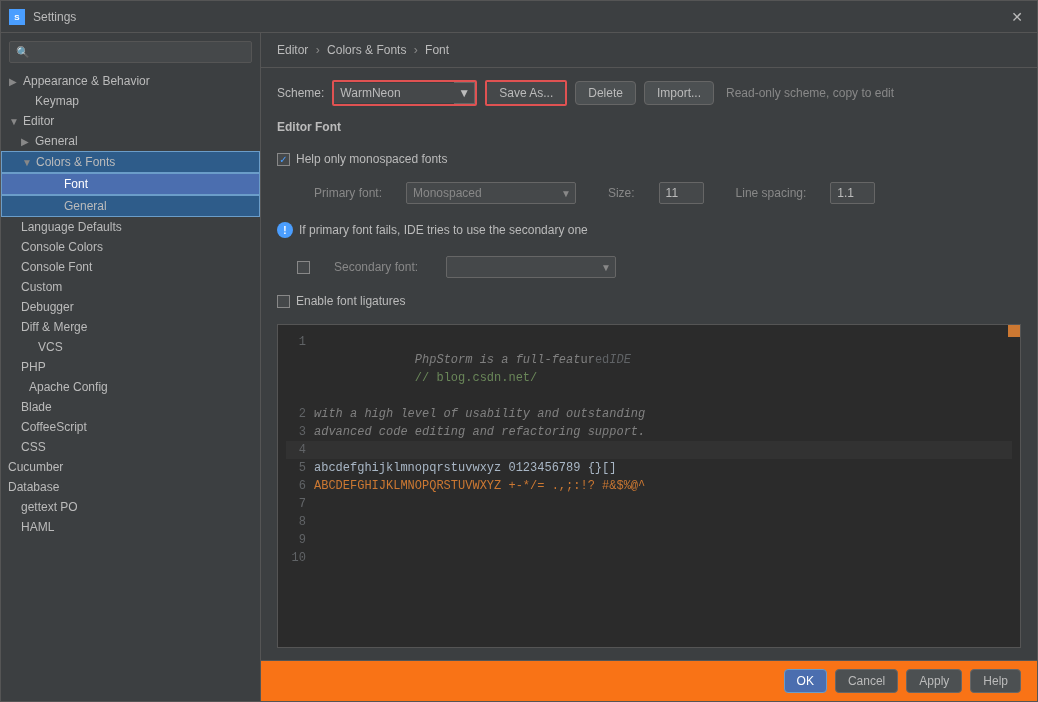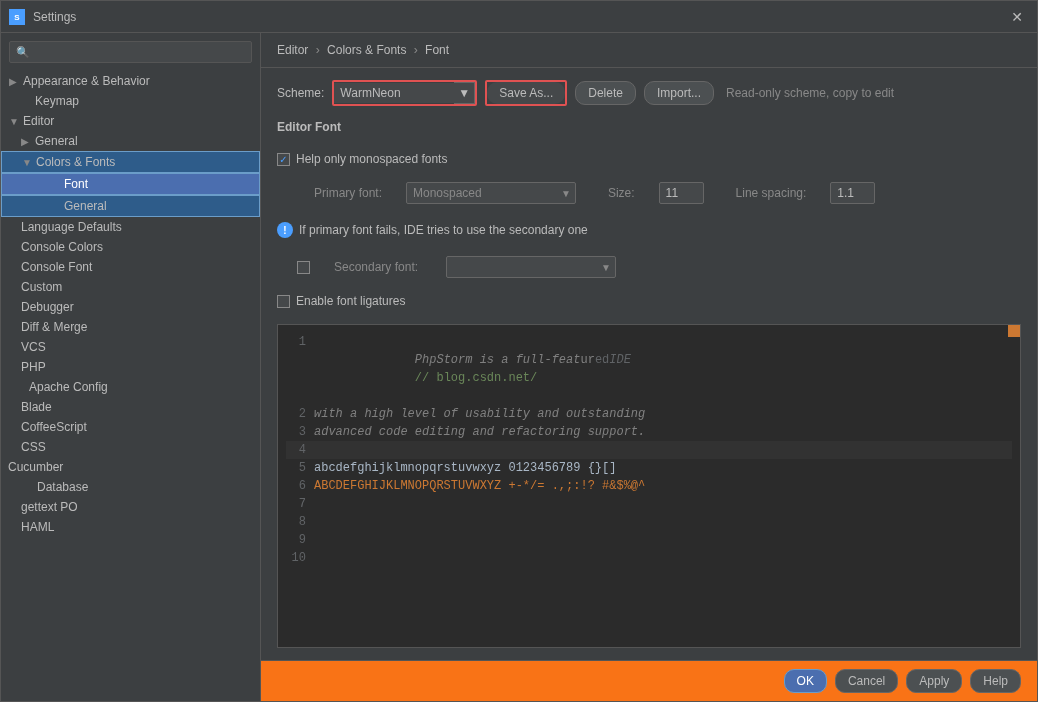--- a/index.html
+++ b/index.html
@@ -30,21 +30,21 @@
     .breadcrumb-sep { margin: 0 4px; color: #888; }
 
     .panel-content { flex: 1; padding: 12px 16px; overflow-y: auto; display: flex; flex-direction: column; gap: 10px; }
 
     .scheme-row { display: flex; align-items: center; gap: 8px; margin-bottom: 4px; }
     .scheme-label { color: #bbbbbb; font-size: 12px; }
     .scheme-select-wrapper { border: 2px solid #e05252; border-radius: 2px; display: flex; align-items: center; }
     .scheme-select { background: #45484a; border: 1px solid #666; color: #bbbbbb; font-size: 12px; padding: 3px 6px; outline: none; appearance: none; -webkit-appearance: none; cursor: pointer; width: 120px; }
     .scheme-dropdown-arrow { background: #45484a; border: 1px solid #666; border-left: none; padding: 3px 4px; color: #bbbbbb; cursor: pointer; }
 
-    .btn { background: #4c5052; border: 1px solid #666; color: #bbbbbb; font-size: 12px; padding: 4px 12px; cursor: pointer; border-radius: 10px; white-space: nowrap; }
+    .btn { background: #4c5052; border: 1px solid #666; color: #bbbbbb; font-size: 12px; padding: 4px 12px; cursor: pointer; border-radius: 4px; white-space: nowrap; }
     .btn-readonly-text { color: #888; font-size: 12px; margin-left: 4px; }
 
     .section-title { color: #bbbbbb; font-size: 12px; font-weight: bold; margin-bottom: 6px; }
 
     .checkbox-row { display: flex; align-items: center; gap: 6px; padding: 2px 0; }
     .checkbox { width: 13px; height: 13px; border: 1px solid #888; background: #45484a; cursor: pointer; display: flex; align-items: center; justify-content: center; flex-shrink: 0; }
     .checkbox.checked::after { content: '✓'; font-size: 10px; color: #4a9eff; }
     .checkbox-label { color: #bbbbbb; font-size: 12px; }
 
     .font-row { display: flex; align-items: center; gap: 24px; padding: 4px 0; padding-left: 20px; }
@@ -150,21 +150,21 @@
       </div>
 
       <div class="tree-item" style="padding-left:20px;">
         <span>Debugger</span>
       </div>
 
       <div class="tree-item" style="padding-left:20px;">
         <span>Diff &amp; Merge</span>
       </div>
 
-      <div class="tree-item" style="padding-left:20px;">
+      <div class="tree-item" style="padding-left:20px;margin-left:17px;">
         <span>VCS</span>
       </div>
 
       <div class="tree-item" style="padding-left:20px;">
         <span>PHP</span>
       </div>
 
       <div class="tree-item" style="padding-left:28px;">
         <span>Apache Config</span>
       </div>
@@ -178,21 +178,21 @@
       </div>
 
       <div class="tree-item" style="padding-left:20px;">
         <span>CSS</span>
       </div>
 
       <div class="tree-item" style="padding-left:7px;">
         <span>Cucumber</span>
       </div>
 
-      <div class="tree-item" style="padding-left:36px;">
+      <div class="tree-item" style="padding-left:7px;">
         <span>Database</span>
       </div>
 
       <div class="tree-item" style="padding-left:20px;">
         <span>gettext PO</span>
       </div>
 
       <div class="tree-item" style="padding-left:20px;">
         <span>HAML</span>
       </div>

